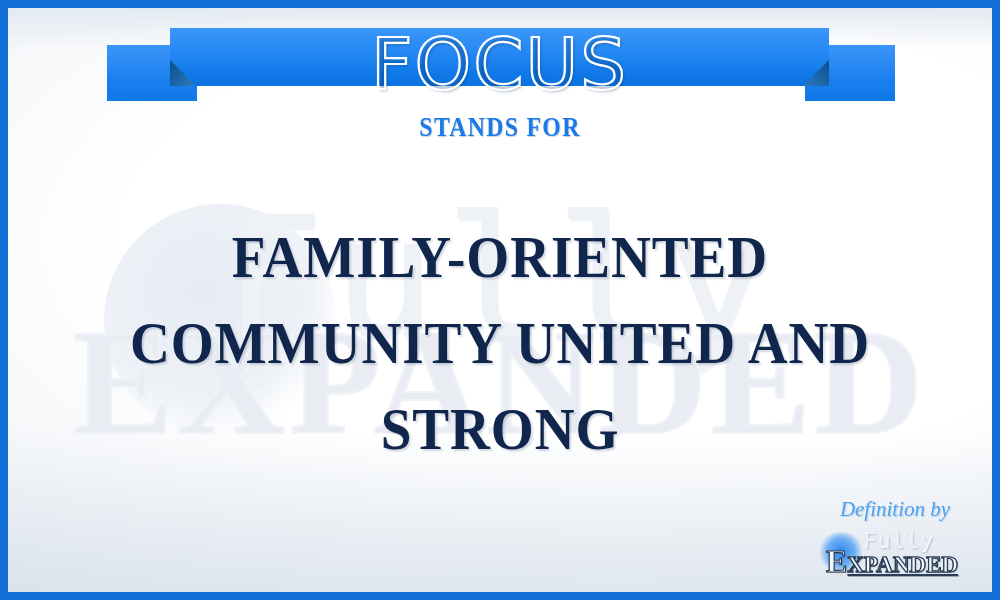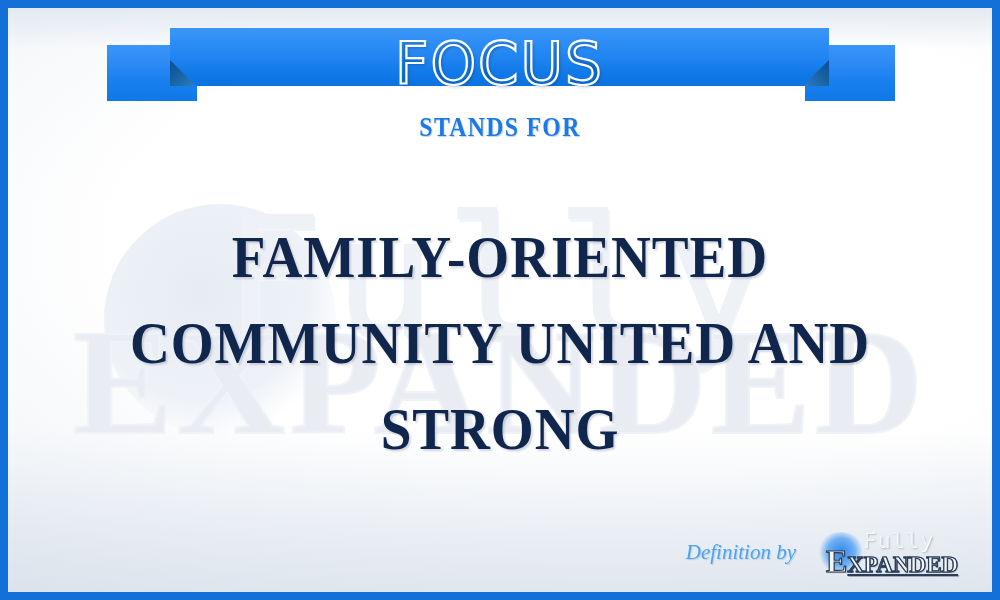--- a/index.html
+++ b/index.html
@@ -75,21 +75,21 @@
     background:linear-gradient(225deg,#0b4f96 0%,#17629f 45%,#2d7cc4 100%);
     clip-path:polygon(100% 0,100% 100%,0 100%);
   }
   #banner-main{
     position:absolute;left:162px;top:20px;width:659px;height:58px;
     background:linear-gradient(to bottom,#3b96f9 0%,#3190f7 18%,#2186f2 48%,#1079e7 78%,#0b73e0 100%);
     display:flex;align-items:center;justify-content:center;
   }
   #focus-word{
     font-family:"DejaVu Sans", sans-serif;
-    font-size:58px;line-height:1;font-weight:400;
+    font-size:72px;line-height:1;font-weight:400;
     color:transparent;
     -webkit-text-stroke:2.2px #ffffff;
     letter-spacing:2px;
     position:relative;top:-2px;
     text-shadow:2px 2px 3px rgba(0,40,90,0.28);
     margin-top:18px;
   }
   #stands-for{
     position:absolute;left:0;right:0;top:104px;text-align:center;
     font-family:"Liberation Serif", serif;
@@ -110,21 +110,21 @@
     letter-spacing:1px;
     color:#10264c;
     transform:scaleX(0.92);
     text-shadow:2px 2px 2px rgba(30,50,90,0.18);
   }
   #definition div{white-space:nowrap;}
 
   
   #footer{
     position:absolute;right:22px;bottom:18px;
-    display:flex;align-items:center;gap:24px;
+    display:flex;align-items:center;gap:8px;flex-direction:column;
   }
   #definition-by{
     font-family:"Liberation Serif", serif;
     font-style:italic;font-size:21px;
     color:#4da3f0;
     text-shadow:1px 1px 1px rgba(120,160,200,0.4);
   }
   #logo{
     position:relative;width:150px;height:44px;
   }

